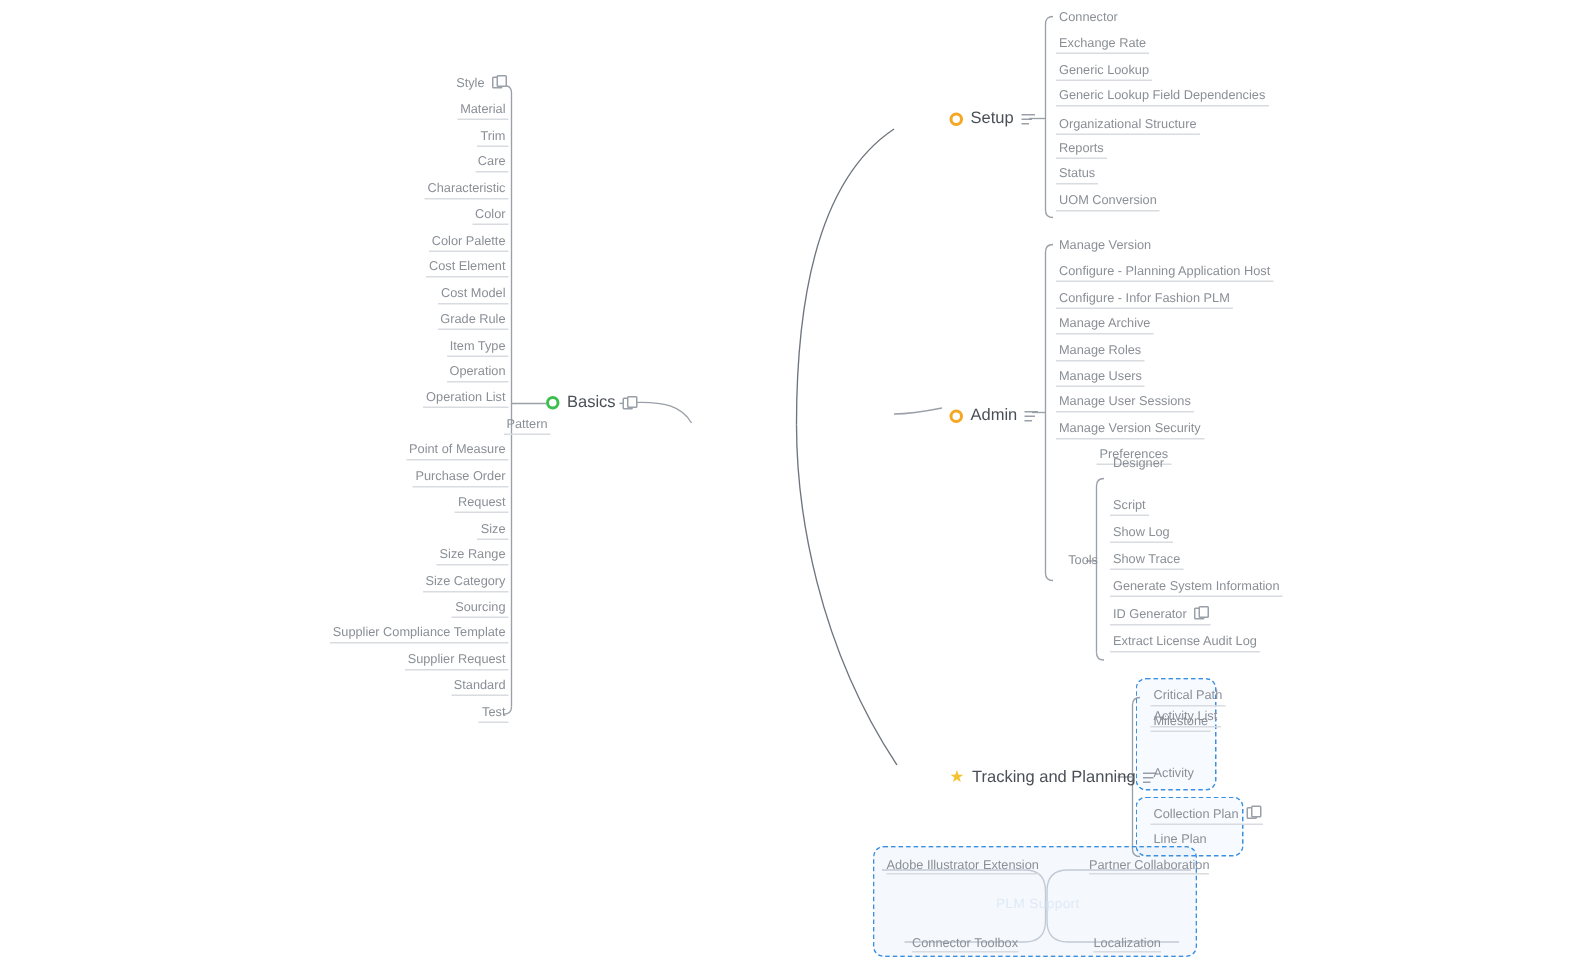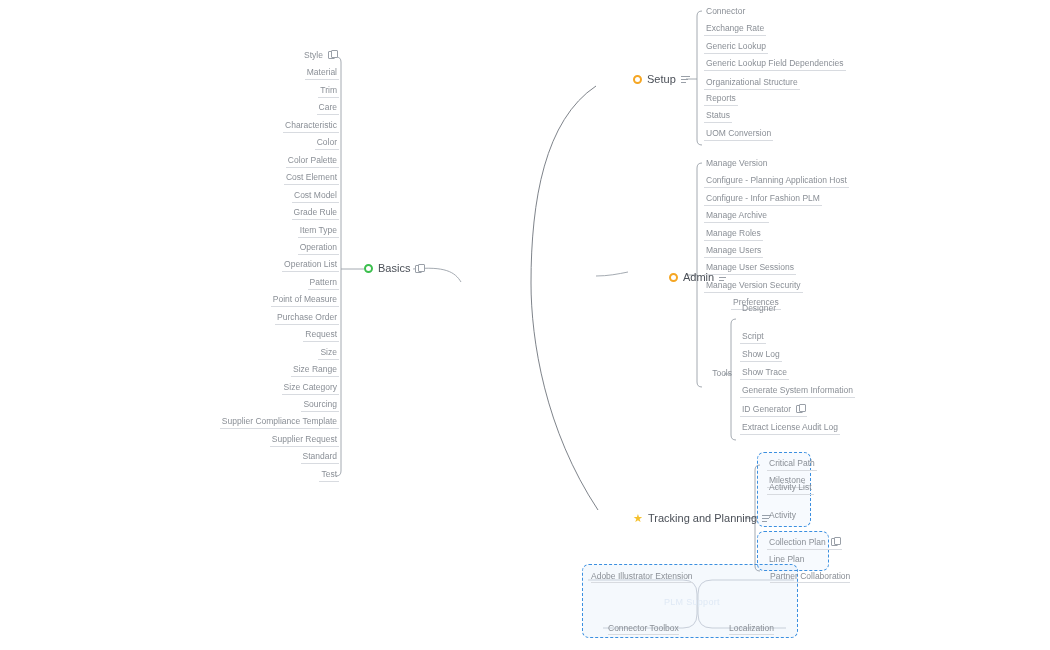--- a/index.html
+++ b/index.html
@@ -126,21 +126,21 @@
   <div class="mainnode" style="left:633px;top:73px;">
     <span class="dot amber"></span>
     <span>Setup</span>
     <span class="hamb">
         <i></i>
         <i></i>
         <i></i>
       </span>
   </div>
 
-  <div class="mainnode" style="left:633px;top:271px;margin-left:36px;">
+  <div class="mainnode" style="left:633px;top:271px;">
     <span class="dot amber"></span>
     <span>Admin</span>
     <span class="hamb">
         <i></i>
         <i></i>
         <i></i>
       </span>
   </div>
 
   <div class="leaf nul" style="left:704px;top:368px;width:24px;text-align:right;">
@@ -170,21 +170,21 @@
       <div class="leaf left ul" style="top: 102.35px; right: 709px;"><span class="txt">Care</span></div>
       <div class="leaf left ul" style="top: 119.8px; right: 709px;"><span class="txt">Characteristic</span></div>
       <div class="leaf left ul" style="top: 137.25px; right: 709px;"><span class="txt">Color</span></div>
       <div class="leaf left ul" style="top: 154.7px; right: 709px;"><span class="txt">Color Palette</span></div>
       <div class="leaf left ul" style="top: 172.15px; right: 709px;"><span class="txt">Cost Element</span></div>
       <div class="leaf left ul" style="top: 189.6px; right: 709px;"><span class="txt">Cost Model</span></div>
       <div class="leaf left ul" style="top: 207.05px; right: 709px;"><span class="txt">Grade Rule</span></div>
       <div class="leaf left ul" style="top: 224.5px; right: 709px;"><span class="txt">Item Type</span></div>
       <div class="leaf left ul" style="top: 241.95px; right: 709px;"><span class="txt">Operation</span></div>
       <div class="leaf left ul" style="top: 259.4px; right: 709px;"><span class="txt">Operation List</span></div>
-      <div class="leaf left ul" style="top: 276.85px; right: 709px;"><span class="txt">Pattern</span></div>
+      <div class="leaf left ul" style="top: 276.85px; right: 681px;"><span class="txt">Pattern</span></div>
       <div class="leaf left ul" style="top: 294.3px; right: 709px;"><span class="txt">Point of Measure</span></div>
       <div class="leaf left ul" style="top: 311.75px; right: 709px;"><span class="txt">Purchase Order</span></div>
       <div class="leaf left ul" style="top: 329.2px; right: 709px;"><span class="txt">Request</span></div>
       <div class="leaf left ul" style="top: 346.65px; right: 709px;"><span class="txt">Size</span></div>
       <div class="leaf left ul" style="top: 364.1px; right: 709px;"><span class="txt">Size Range</span></div>
       <div class="leaf left ul" style="top: 381.55px; right: 709px;"><span class="txt">Size Category</span></div>
       <div class="leaf left ul" style="top: 399px; right: 709px;"><span class="txt">Sourcing</span></div>
       <div class="leaf left ul" style="top: 416.45px; right: 709px;"><span class="txt">Supplier Compliance Template</span></div>
       <div class="leaf left ul" style="top: 433.9px; right: 709px;"><span class="txt">Supplier Request</span></div>
       <div class="leaf left ul" style="top: 451.35px; right: 709px;"><span class="txt">Standard</span></div>
@@ -208,22 +208,22 @@
       <div class="leaf right ul" style="top: 297.2px; left: 702px; margin-left: 27px;"><span class="txt">Preferences</span></div>
       <div class="leaf right nul" style="top: 303px; left: 738px;"><span class="txt">Designer</span></div>
       <div class="leaf right ul" style="top: 331.1px; left: 738px;"><span class="txt">Script</span></div>
       <div class="leaf right ul" style="top: 349.2px; left: 738px;"><span class="txt">Show Log</span></div>
       <div class="leaf right ul" style="top: 367.3px; left: 738px;"><span class="txt">Show Trace</span></div>
       <div class="leaf right ul" style="top: 385.4px; left: 738px;"><span class="txt">Generate System Information</span></div>
       <div class="leaf right ul" style="top: 403.5px; left: 738px;"><span class="txt">ID Generator</span><span class="noteico" style="margin-left: 5px;"></span></div>
       <div class="leaf right ul" style="top: 421.6px; left: 738px;"><span class="txt">Extract License Audit Log</span></div>
       <div class="leaf right ul" style="top: 458px; left: 765px;"><span class="txt">Critical Path</span></div>
       <div class="leaf right ul" style="top: 475.4px; left: 765px;"><span class="txt">Milestone</span></div>
-      <div class="leaf right ul" style="top: 482px; left: 765px;"><span class="txt">Activity List</span></div>
+      <div class="leaf right ul" style="top: 472px; left: 765px;"><span class="txt">Activity List</span></div>
       <div class="leaf right nul" style="top: 510.2px; left: 765px;"><span class="txt">Activity</span></div>
       <div class="leaf right ul" style="top: 537px; left: 765px;"><span class="txt">Collection Plan</span><span class="noteico" style="margin-left: 5px;"></span></div>
       <div class="leaf right nul" style="top: 554.4px; left: 765px;"><span class="txt">Line Plan</span></div>
       <div class="lobe-label" style="left: 591px; top: 571px;"><span>Adobe Illustrator Extension</span></div>
-      <div class="lobe-label" style="left: 726px; top: 571px; margin-left: 44px;"><span>Partner Collaboration</span></div>
+      <div class="lobe-label" style="left: 726px; top: 571px;"><span>Partner Collaboration</span></div>
       <div class="lobe-label" style="left: 608px; top: 623px;"><span>Connector Toolbox</span></div>
       <div class="lobe-label" style="left: 729px; top: 623px;"><span>Localization</span></div>
     </div>
 </div>
 
 </body></html>

